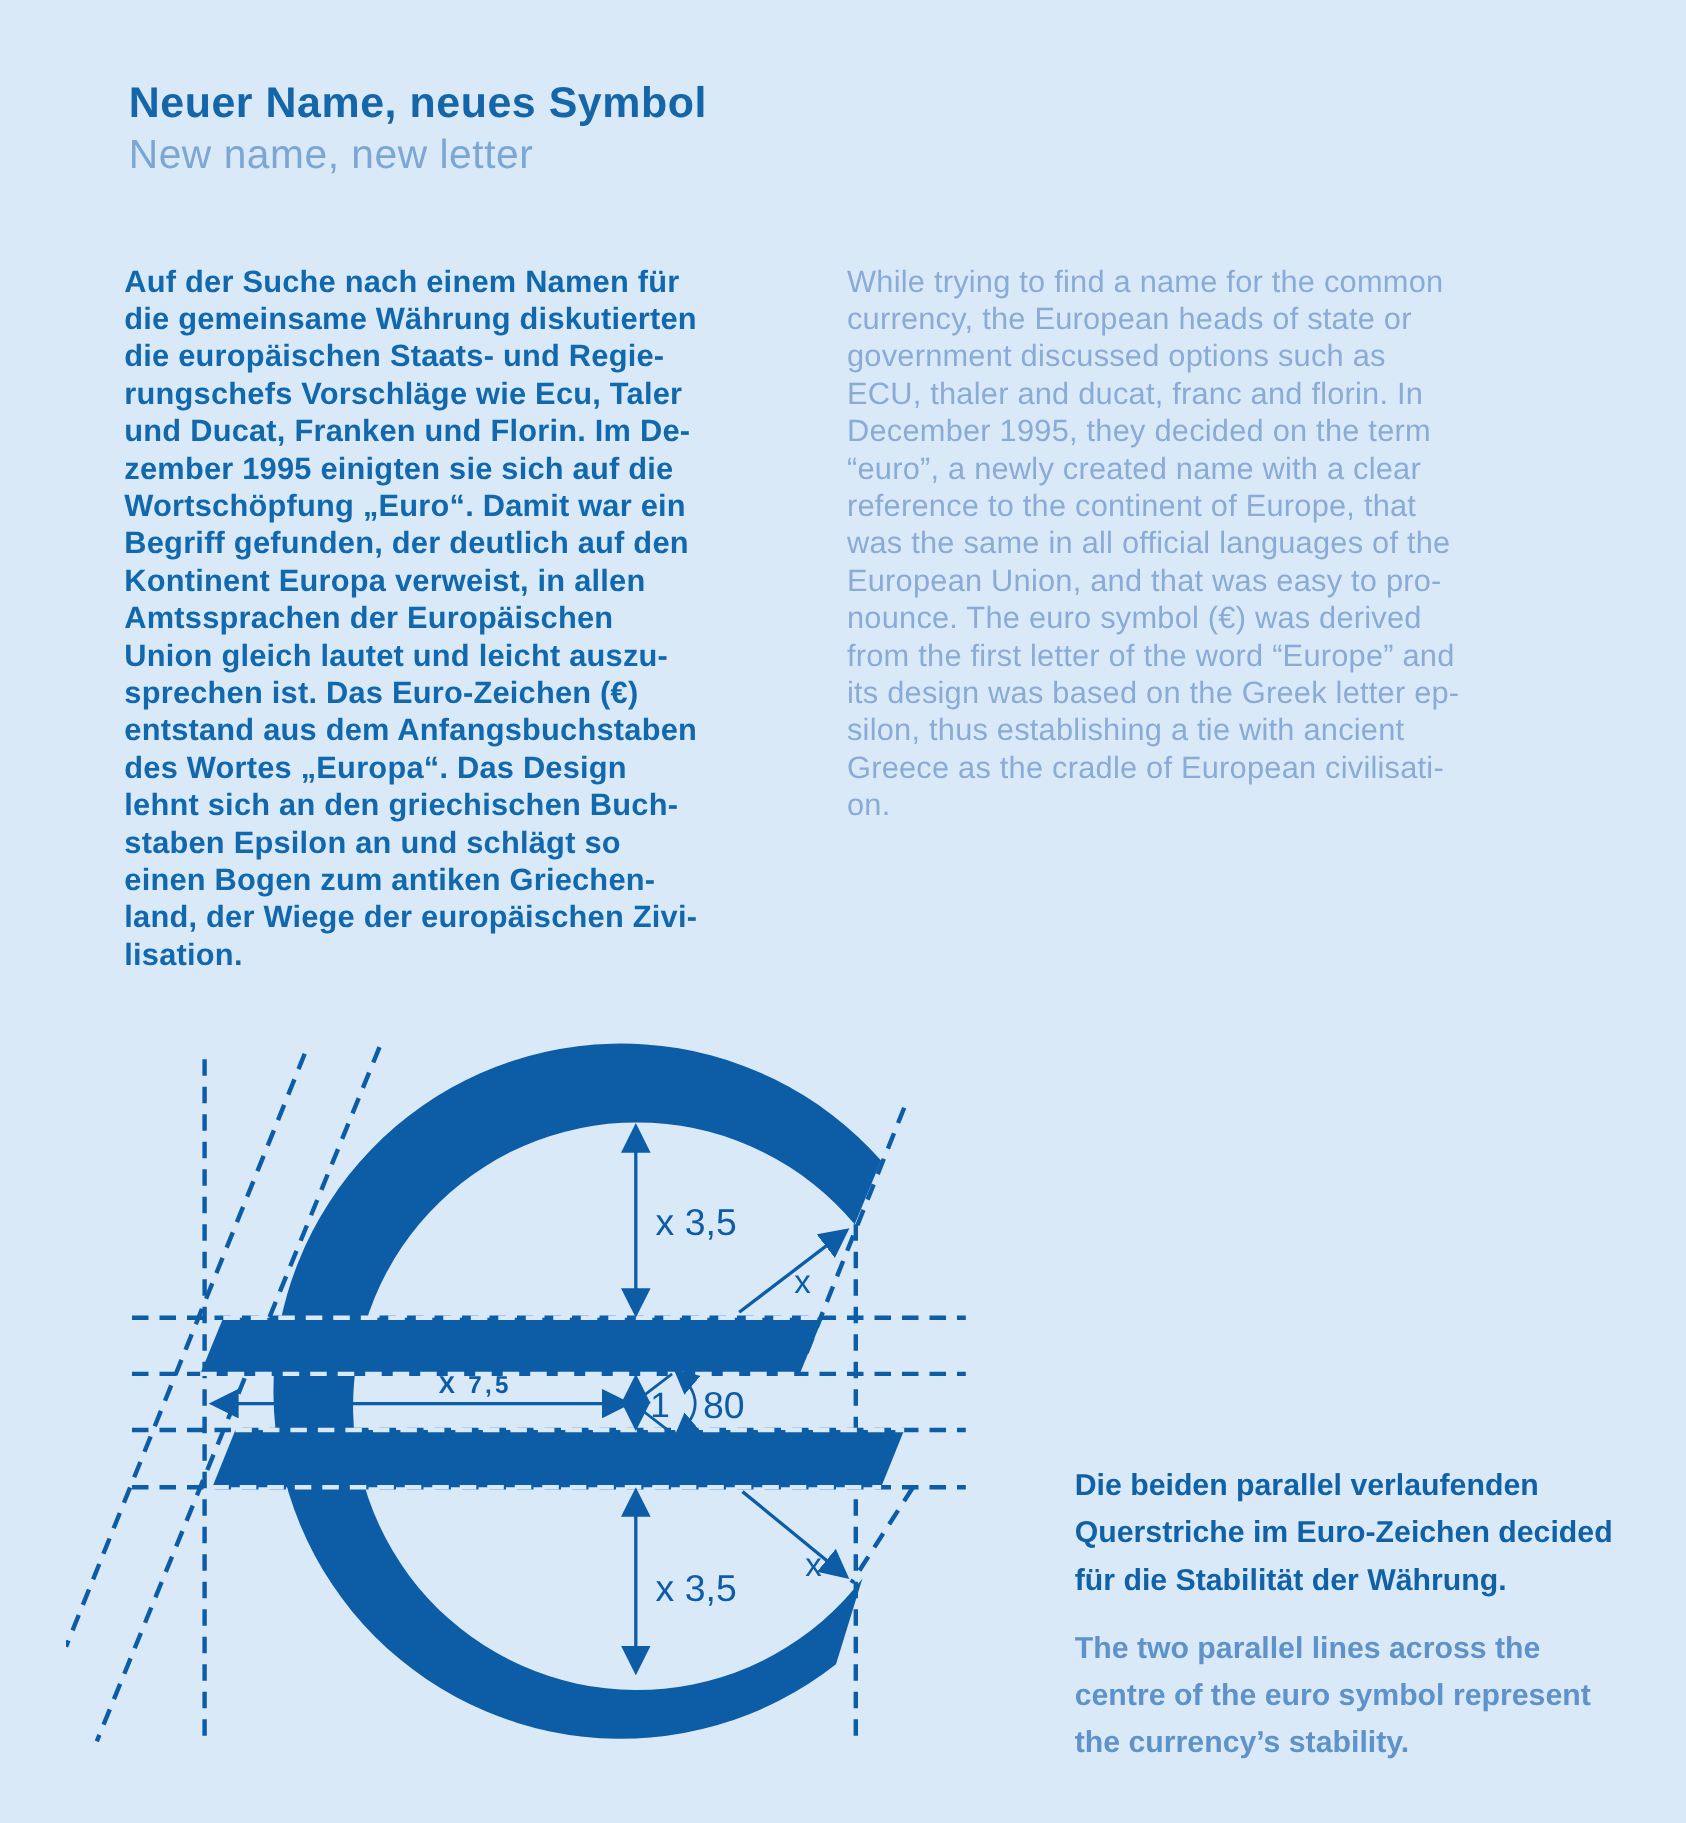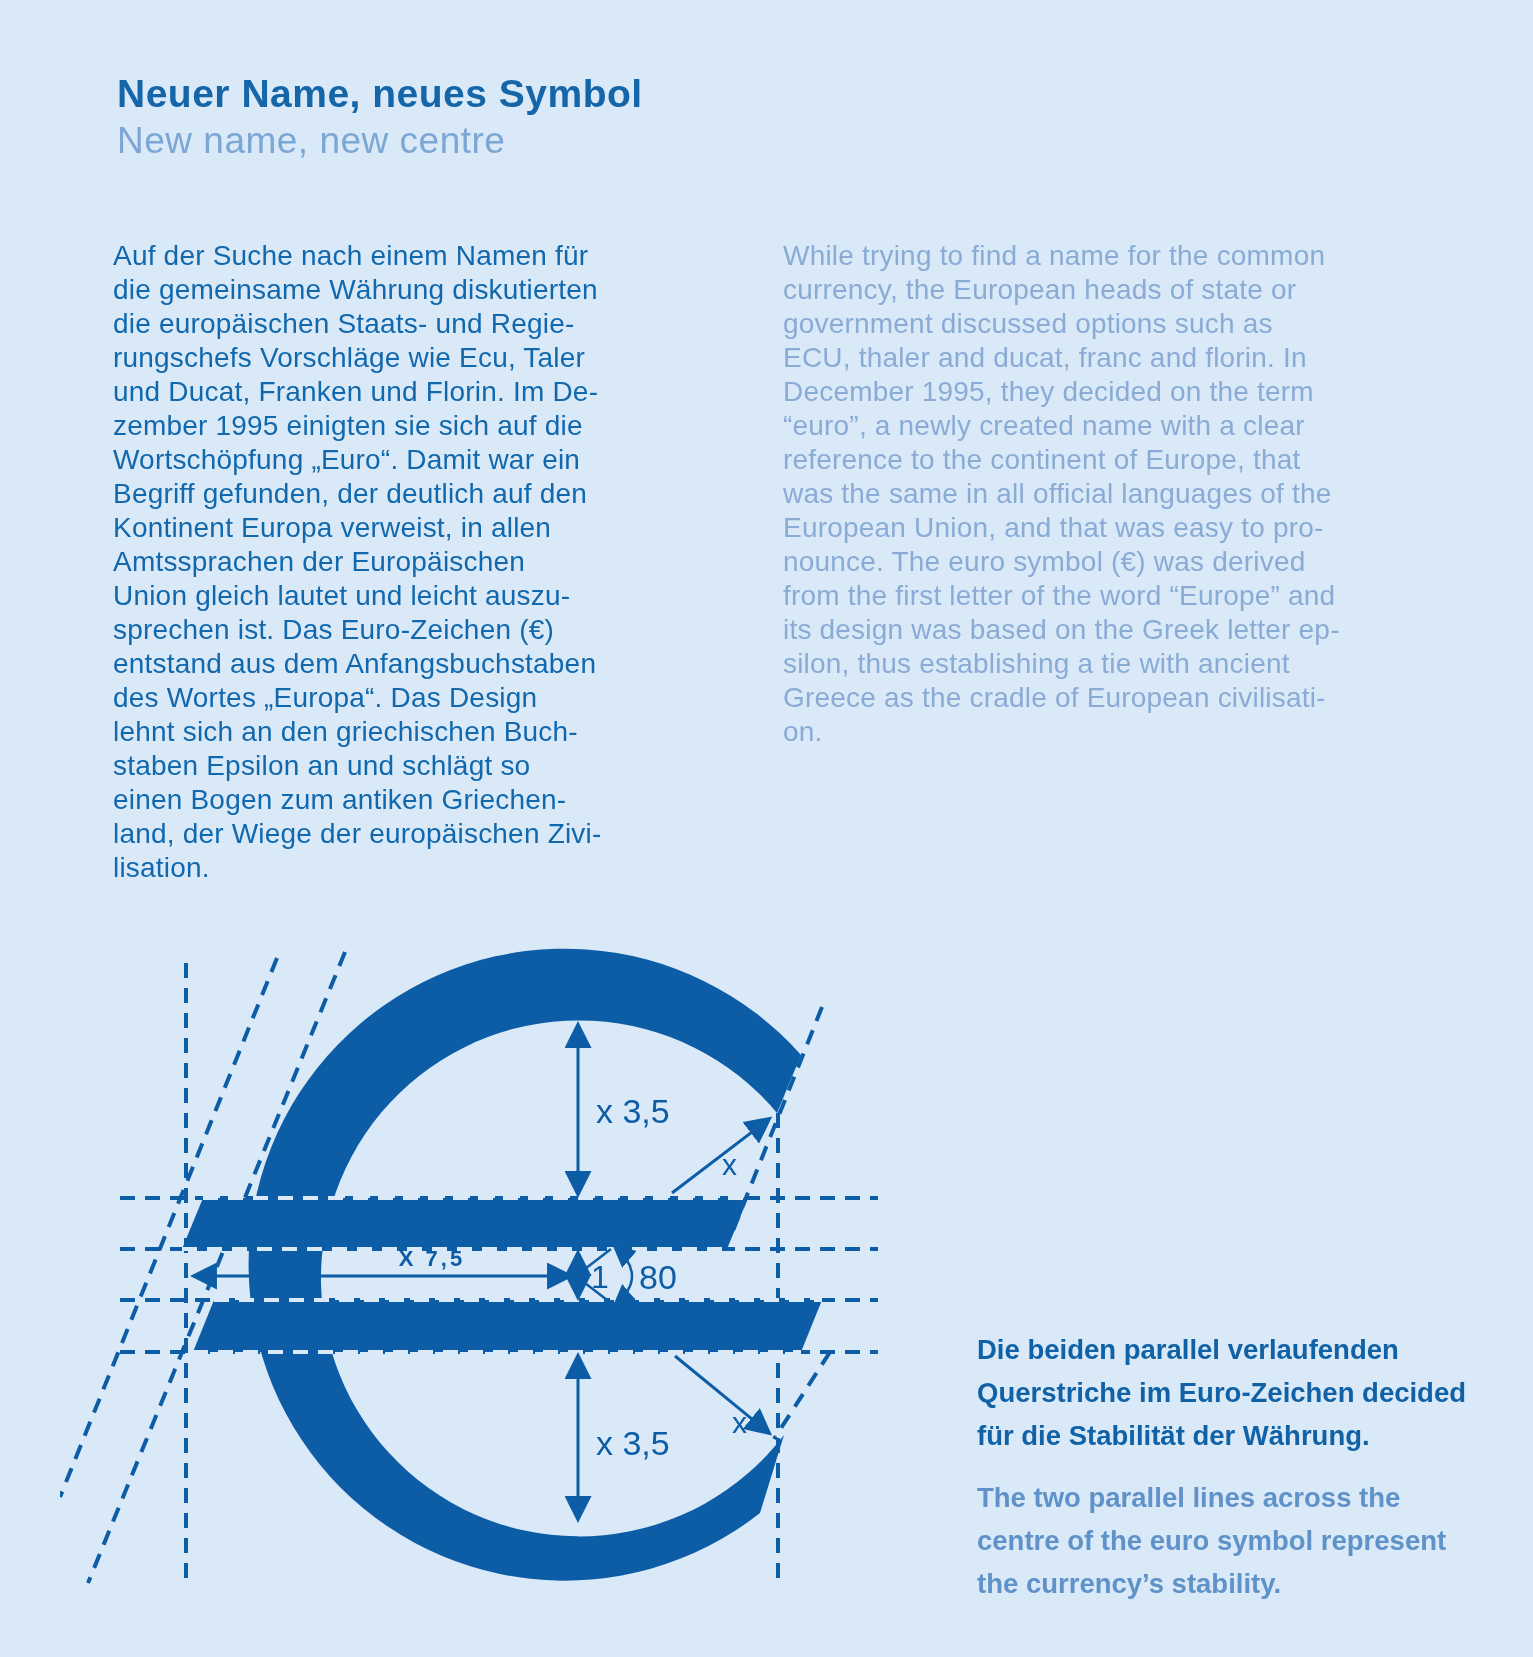--- a/index.html
+++ b/index.html
@@ -9,39 +9,39 @@
   html,body{margin:0;padding:0;}
   #page{
     position:relative; width:1533px; height:1657px; overflow:hidden;
     background:var(--bg);
     font-family:"Liberation Sans", sans-serif;
   }
   .abs{position:absolute;}
   .pre{white-space:pre-line;}
   #title{left:117px; top:72px; font-size:39px; font-weight:700; color:var(--title); letter-spacing:.5px;}
   #subtitle{left:117px; top:120px; font-size:37px; font-weight:400; color:var(--muted); letter-spacing:.5px;}
-  #german-para{left:113px; top:239px; font-size:28px; font-weight:400; line-height:34px; color:var(--german); letter-spacing:.2px;}
-  #english-para{left:770px; top:239px; font-size:28px; font-weight:400; line-height:34px; color:var(--english); letter-spacing:.2px;margin-left:13px;}
+  #german-para{left:113px; top:239px; font-size:28px; font-weight:700; line-height:34px; color:var(--german); letter-spacing:.2px;}
+  #english-para{left:770px; top:239px; font-size:28px; font-weight:400; line-height:34px; color:var(--english); letter-spacing:.2px;}
   #caption-de{left:977px; top:1328px; font-size:27.5px; font-weight:700; line-height:43px; color:var(--caption-de);}
   #caption-en{left:977px; top:1476px; font-size:27.5px; font-weight:700; line-height:43px; color:var(--caption-en);}
   #diagram{left:60px; top:915px;}
   .fill-dark{fill:var(--dark);}
   .dash-dark{stroke:var(--dark); stroke-width:4; fill:none; stroke-dasharray:15 10;}
   .dash-light{stroke:var(--bg); stroke-width:4; fill:none; stroke-dasharray:15 10;}
   .arrow{stroke:var(--dark); stroke-width:3; fill:none;}
   .thin{stroke:var(--dark); stroke-width:2.5; fill:none;}
   .svg-label{fill:var(--dark); font-family:"Liberation Sans", sans-serif;}
 </style>
 </head>
 <body>
 
 <div id="page">
 
   <div class="abs" id="title">Neuer Name, neues Symbol</div>
-  <div class="abs" id="subtitle">New name, new centre</div>
+  <div class="abs" id="subtitle">New name, new letter</div>
 
   <div class="abs pre" id="german-para">Auf der Suche nach einem Namen für
 die gemeinsame Währung diskutierten
 die europäischen Staats- und Regie-
 rungschefs Vorschläge wie Ecu, Taler
 und Ducat, Franken und Florin. Im De-
 zember 1995 einigten sie sich auf die
 Wortschöpfung „Euro“. Damit war ein
 Begriff gefunden, der deutlich auf den
 Kontinent Europa verweist, in allen

